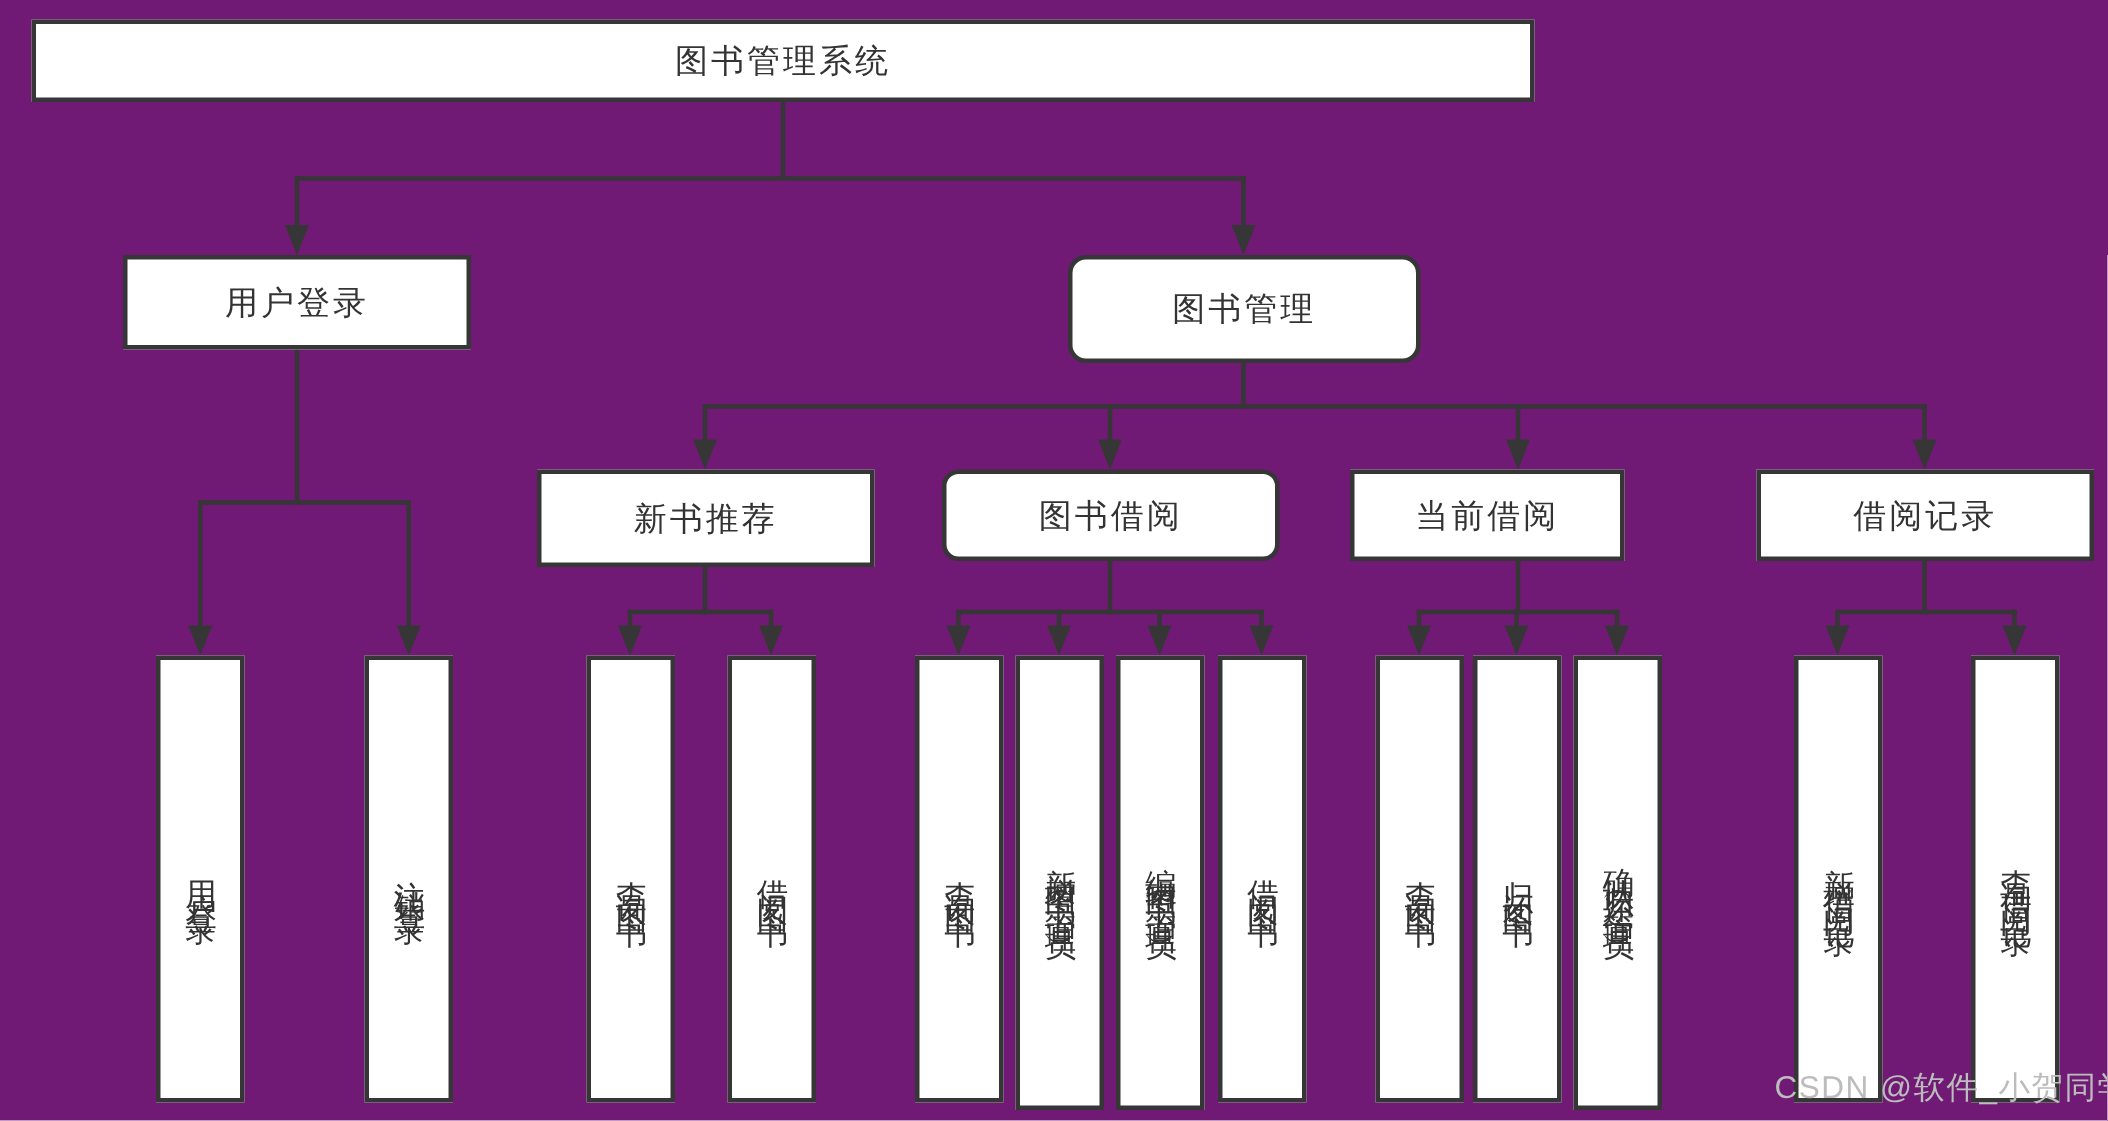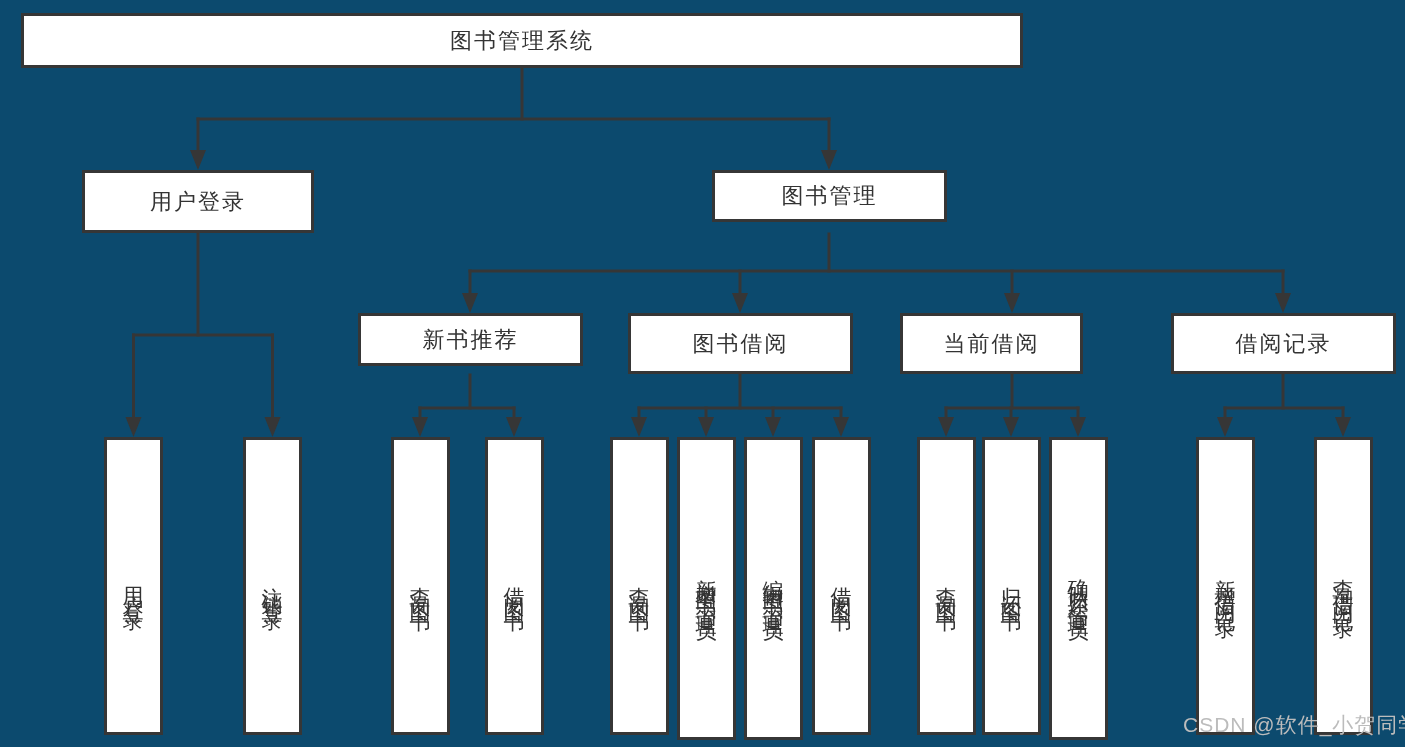--- a/index.html
+++ b/index.html
@@ -1,18 +1,18 @@
 <!DOCTYPE html>
 <html><head>
 <meta charset="utf-8">
 <style>
   html,body{margin:0;padding:0;background:#ffffff;}
   .stage{
     position:relative;width:1405px;height:747px;overflow:hidden;
-    background:#0c4a6e;
+    background:#701a75;
     font-family:"Liberation Sans","DejaVu Sans",sans-serif;
   }
   #connectors{position:absolute;left:0;top:0;width:1405px;height:747px;}
   .node{
     position:absolute;box-sizing:border-box;
     border:3px solid #363636;background:#ffffff;
     display:flex;align-items:center;justify-content:center;
     color:#333333;
   }
   .hbox{font-size:22px;letter-spacing:2px;}
@@ -83,24 +83,24 @@
       <polygon points="1070,417 1086,417 1078,437" fill="#363636"></polygon>
       <line x1="1225" y1="408" x2="1225" y2="421" stroke="#363636" stroke-width="3" stroke-linecap="square"></line>
       <polygon points="1217,417 1233,417 1225,437" fill="#363636"></polygon>
       <line x1="1343" y1="408" x2="1343" y2="421" stroke="#363636" stroke-width="3" stroke-linecap="square"></line>
       <polygon points="1335,417 1351,417 1343,437" fill="#363636"></polygon>
     </svg>
 
   <div class="node hbox" style="left:21px;top:13px;width:1002px;height:55px;">图书管理系统</div>
 
   <div class="node hbox" style="left:82px;top:170px;width:232px;height:63px;">用户登录</div>
-  <div class="node hbox" style="left:712px;top:170px;width:235px;height:52px;">图书管理</div>
+  <div class="node hbox" style="left:712px;top:170px;width:235px;height:72px;border-radius:12px;">图书管理</div>
 
-  <div class="node hbox" style="left:358px;top:313px;width:225px;height:53px;">新书推荐</div>
-  <div class="node hbox" style="left:628px;top:313px;width:225px;height:61px;">图书借阅</div>
+  <div class="node hbox" style="left:358px;top:313px;width:225px;height:65px;">新书推荐</div>
+  <div class="node hbox" style="left:628px;top:313px;width:225px;height:61px;border-radius:11px;">图书借阅</div>
   <div class="node hbox" style="left:900px;top:313px;width:183px;height:61px;">当前借阅</div>
   <div class="node hbox" style="left:1171px;top:313px;width:225px;height:61px;">借阅记录</div>
 
   <div class="node vbox" style="left:104px;">用户登录</div>
   <div class="node vbox" style="left:243px;">注销登录</div>
 
   <div class="node vbox" style="left:391px;">查询图书</div>
   <div class="node vbox" style="left:485px;">借阅图书</div>
 
   <div class="node vbox" style="left:610px;">查询图书</div>

